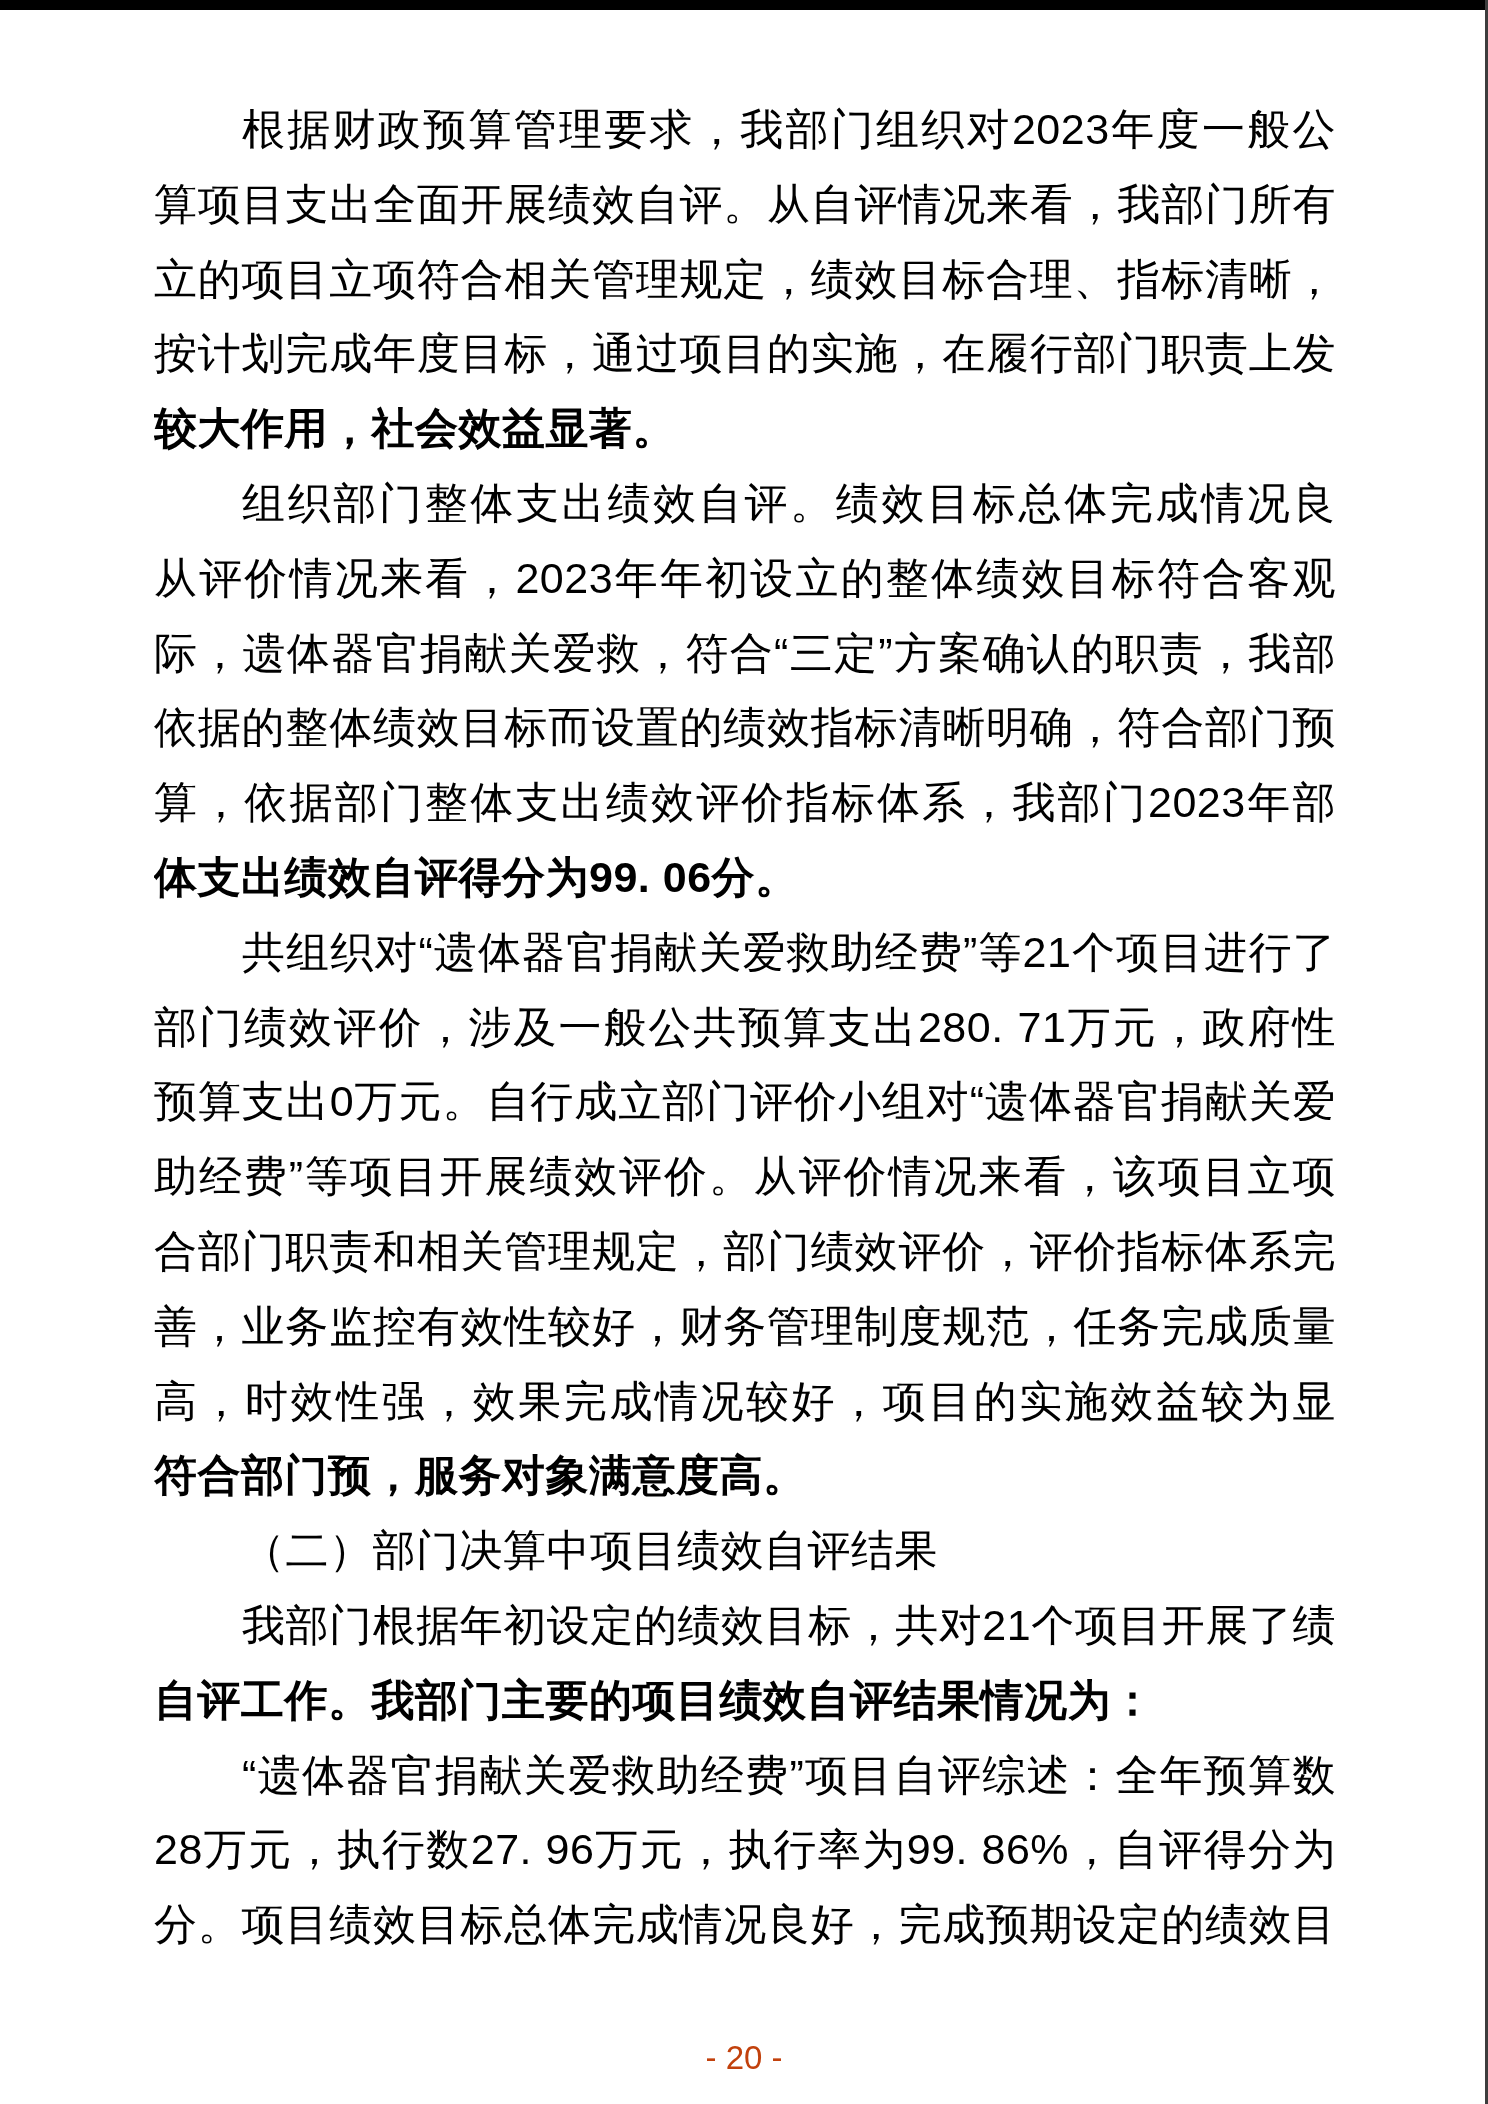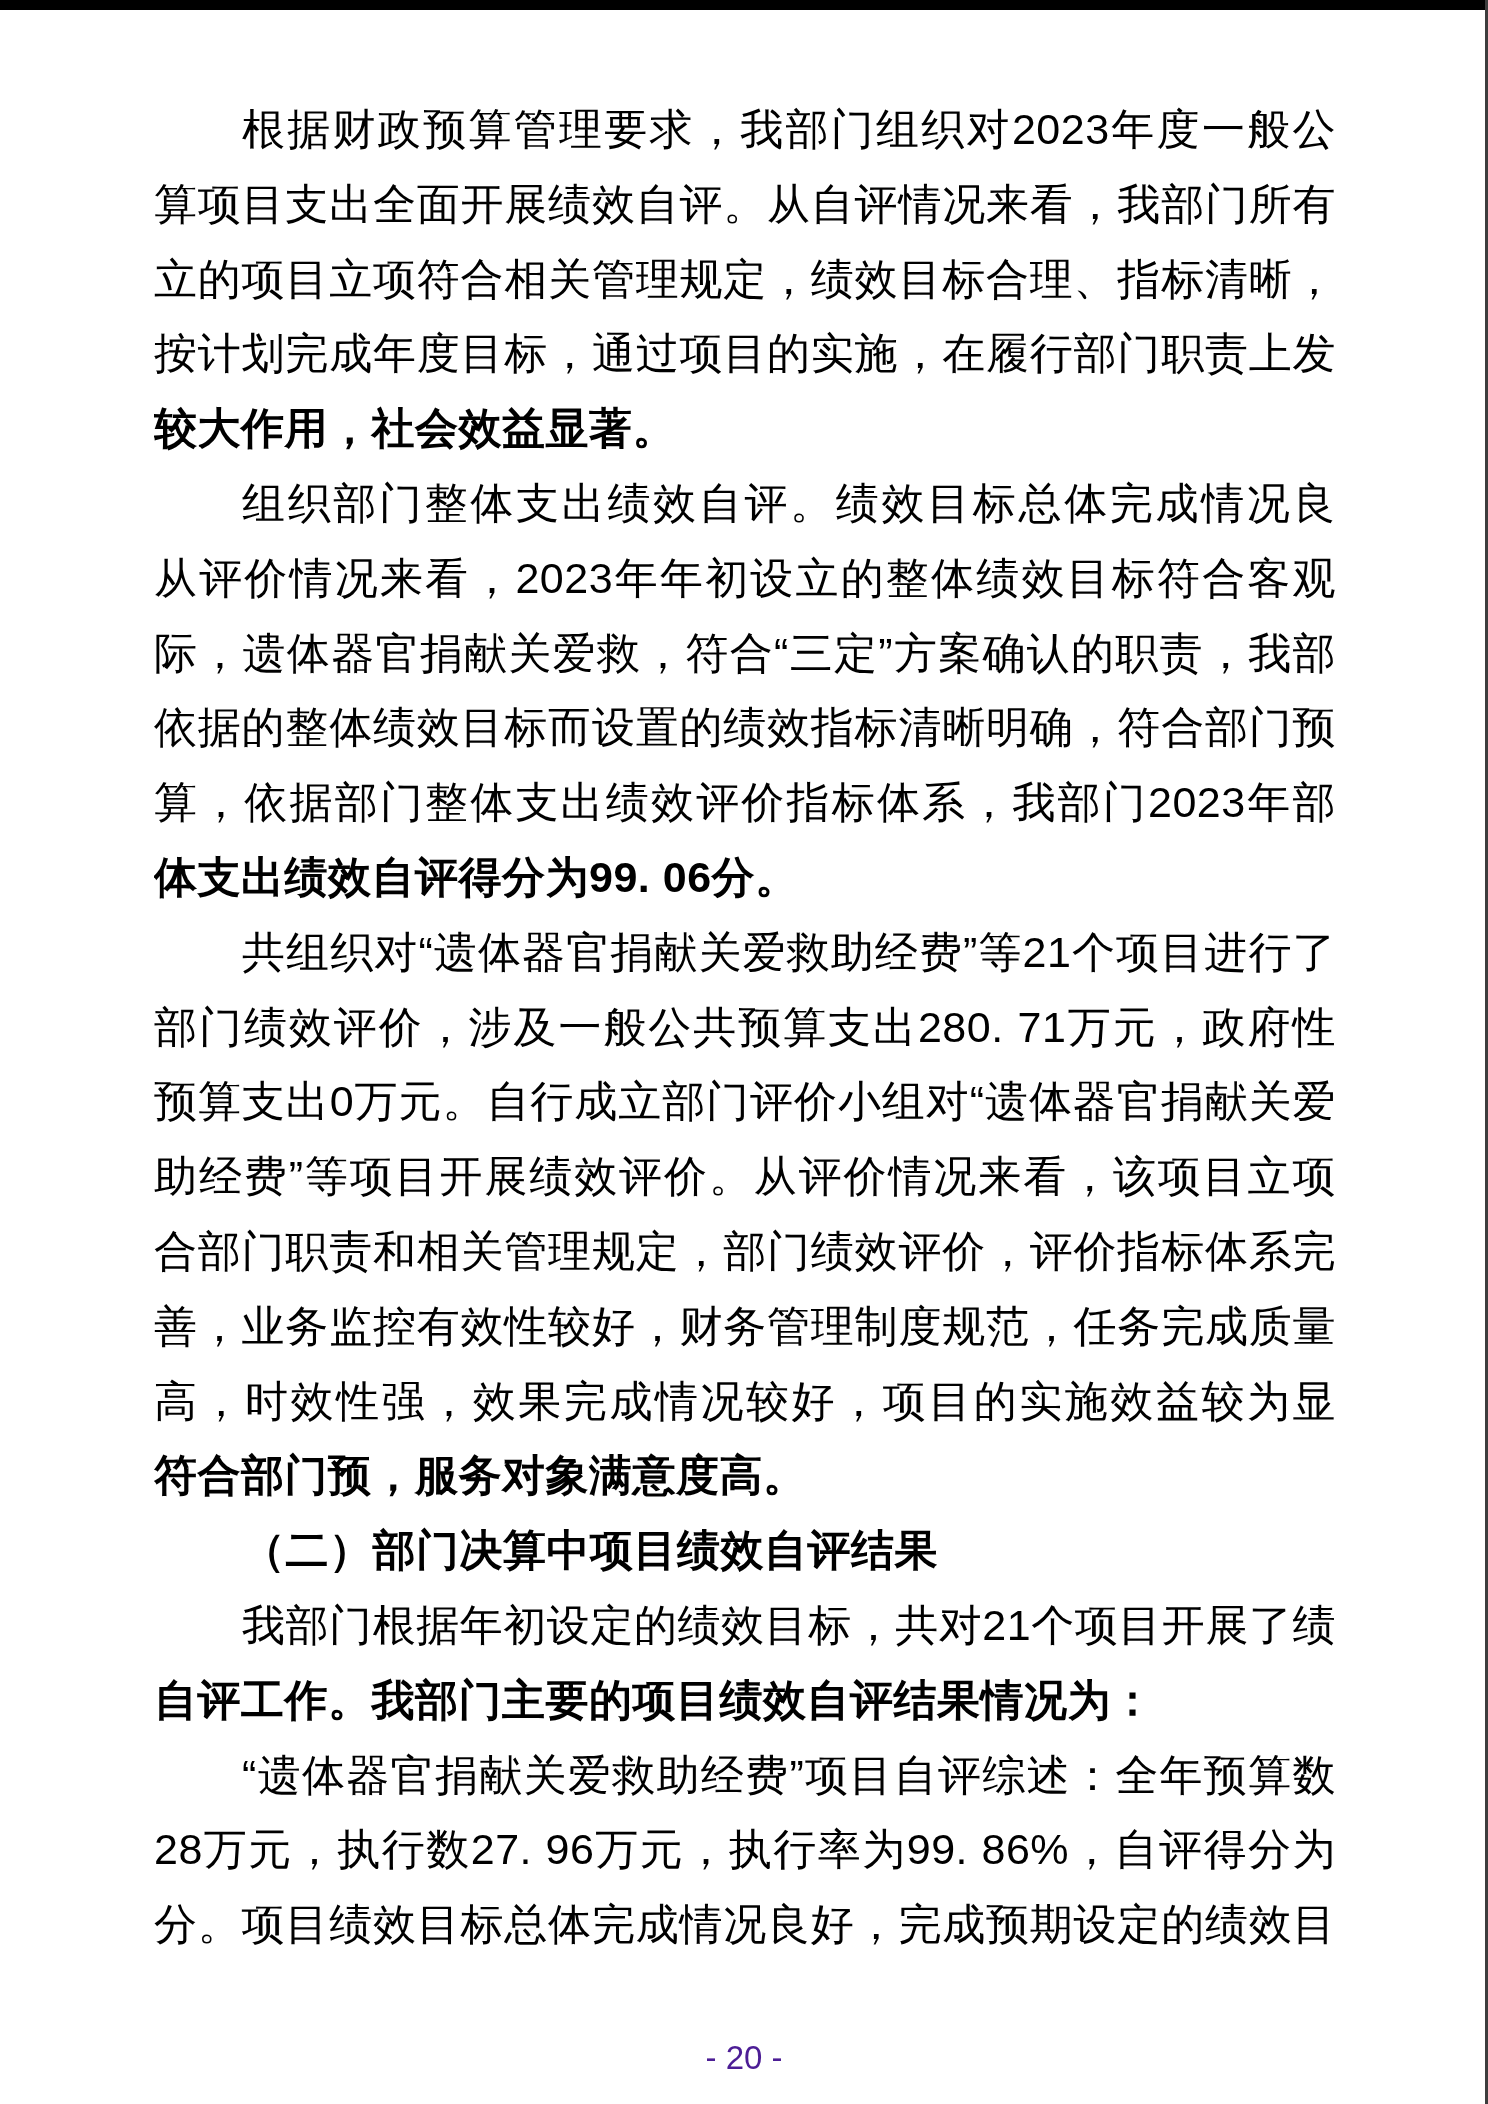--- a/index.html
+++ b/index.html
@@ -49,35 +49,35 @@
   .line.indent {
     text-indent: 88px;
   }
   .line.last {
     text-align: left;
     text-align-last: left;
     font-weight: bold;
     -moz-text-align-last: left;
   }
   .line.heading {
-    font-weight: bold;
+    font-weight: normal;
     text-align: left;
     text-align-last: left;
     -moz-text-align-last: left;
   }
   .page-number {
     position: absolute;
     top: 2036px;
     left: 0;
     width: 100%;
     height: 44px;
     line-height: 44px;
     text-align: center;
     font-size: 33px;
-    color: #4c1d95;
+    color: #c2410c;
   }
 </style>
 </head>
 <body>
 
 <div class="page">
   <div class="edge-top"></div>
   <div class="edge-right"></div>
   <div class="content" id="content">
       <div class="line indent">根据财政预算管理要求，我部门组织对2023年度一般公共预</div>

